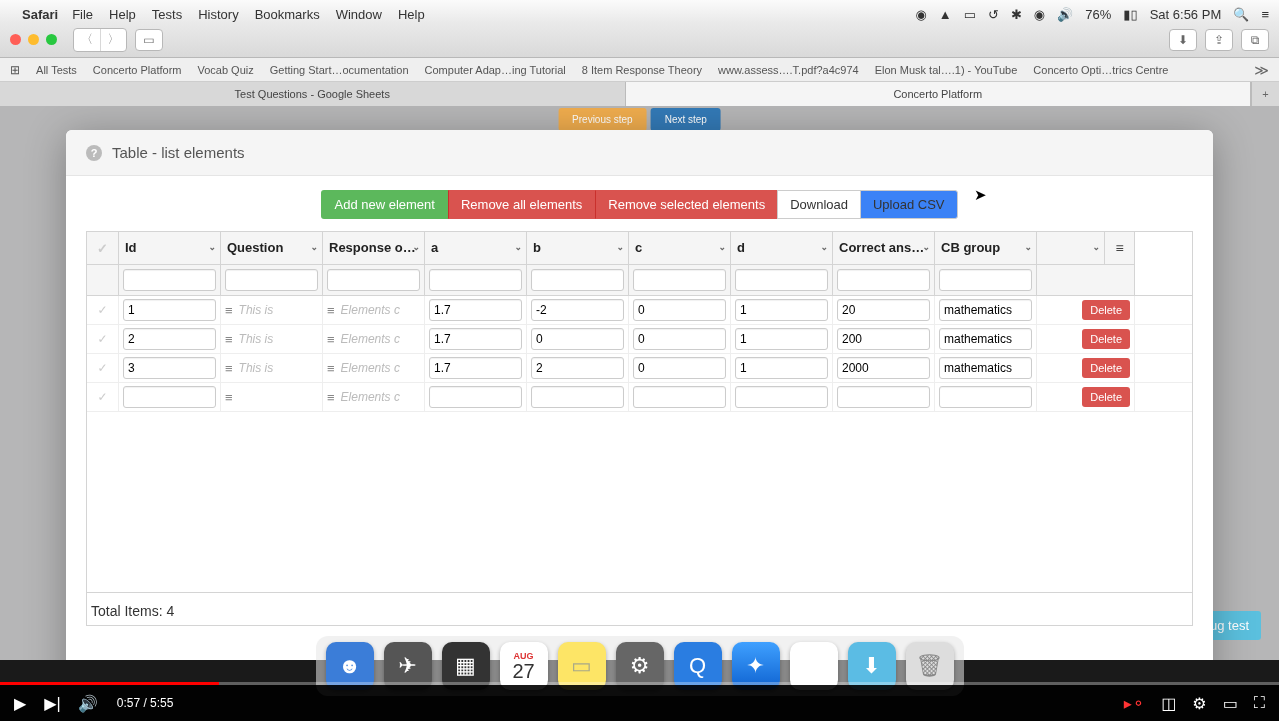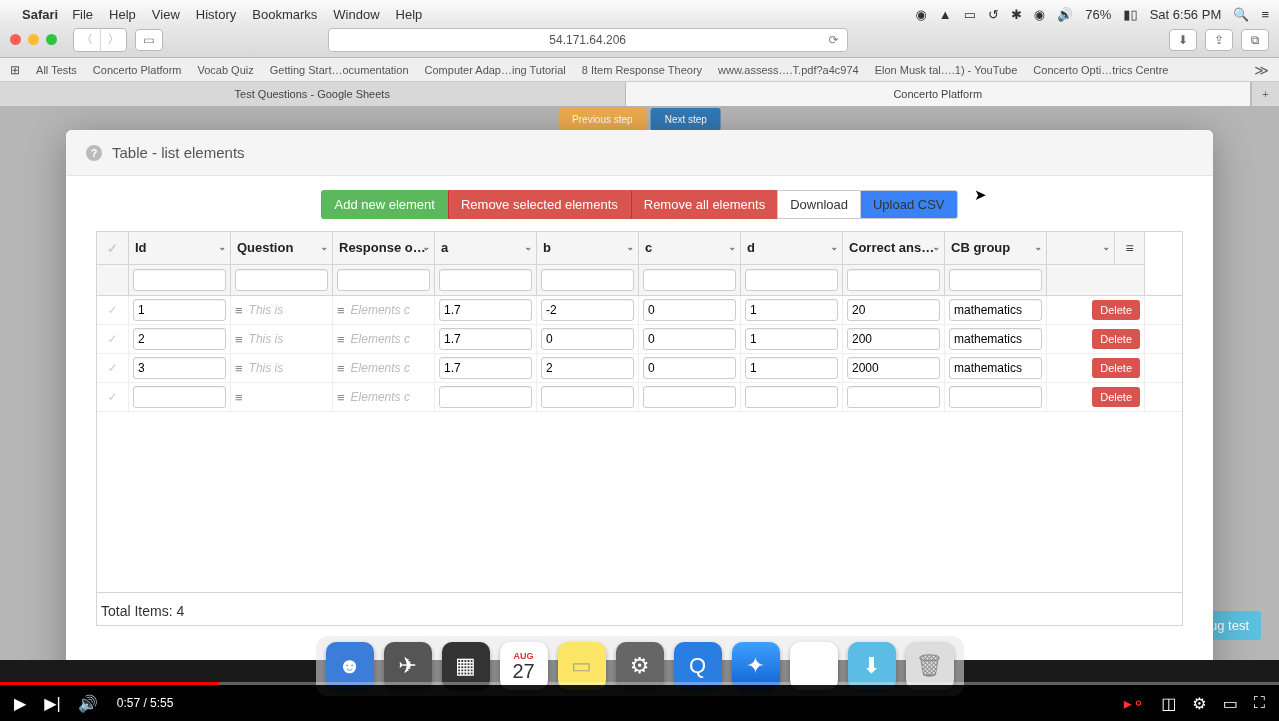--- a/index.html
+++ b/index.html
@@ -43,21 +43,21 @@
 .bg-steps { position: absolute; top: 2px; left: 50%; transform: translateX(-50%); display: flex; gap: 4px; z-index: 1; }
 .step { padding: 6px 14px; font-size: 10px; color: #fff; border-radius: 3px; }
 .step.prev { background: #f0ad4e; }
 .step.next { background: #337ab7; }
 .bg-debug { position: absolute; right: 18px; top: 505px; z-index: 1; background: #5bc0de; color: #fff; padding: 7px 12px; font-size: 13px; border-radius: 3px; text-align: right; }
 
 
 .modal { position: absolute; top: 24px; left: 66px; right: 66px; bottom: -40px; background: #fff; border-radius: 6px; box-shadow: 0 6px 40px rgba(0,0,0,0.3); z-index: 5; display: flex; flex-direction: column; }
 .modal-header { padding: 14px 20px; background: #f5f5f5; border-bottom: 1px solid #e5e5e5; border-radius: 6px 6px 0 0; display: flex; align-items: center; gap: 10px; color: #555; font-size: 15px; }
 .modal-header .qicon { background: #bbb; color: #fff; width: 16px; height: 16px; border-radius: 50%; font-size: 11px; display: flex; align-items: center; justify-content: center; font-weight: bold;}
-.modal-body { padding: 14px 30px; flex: 1; display: flex; flex-direction: column; }
+.modal-body { padding: 14px 20px; flex: 1; display: flex; flex-direction: column; }
 
 .action-row { display: flex; justify-content: center; gap: 0; margin-bottom: 12px; }
 .btn { padding: 6px 12px; font-size: 13px; border: 1px solid transparent; cursor: pointer; border-radius: 3px; }
 .btn.green { background: #5cb85c; color: #fff; border-radius: 3px 0 0 3px; }
 .btn.red1 { background: #d9534f; color: #fff; border-radius: 0; border-left: 1px solid #c9302c; }
 .btn.red2 { background: #d9534f; color: #fff; border-radius: 0; border-left: 1px solid #c9302c; }
 .btn.wh1 { background: #fff; color: #333; border: 1px solid #ccc; border-radius: 0; margin-left: -1px;}
 .btn.wh2 { background: #3b82f6; color: #333; border: 1px solid #ccc; border-radius: 0 3px 3px 0; margin-left: -1px;}
 
 
@@ -95,21 +95,21 @@
 .cursor { position: absolute; left: 974px; top: 186px; z-index: 60; font-size: 15px; color: #000;}
 </style>
 </head>
 <body>
 
 <div class="menubar">
   <span class="apple"></span>
   <span class="app">Safari</span>
   <span class="menubar-item">File</span>
   <span class="menubar-item">Help</span>
-  <span class="menubar-item">View</span>
+  <span class="menubar-item">Tests</span>
   <span class="menubar-item">History</span>
   <span class="menubar-item">Bookmarks</span>
   <span class="menubar-item">Window</span>
   <span class="menubar-item">Help</span>
   <div class="menubar-right">
     <span class="ic">◉</span>
     <span class="ic">▲</span>
     <span class="ic">▭</span>
     <span class="ic">↺</span>
     <span class="ic">✱</span>
@@ -127,24 +127,20 @@
   <div class="traffic">
     <div class="dot red"></div>
     <div class="dot yel"></div>
     <div class="dot grn"></div>
   </div>
   <div class="navbtns">
     <div class="navbtn">〈</div>
     <div class="navbtn">〉</div>
   </div>
   <div class="sbbtn">▭</div>
-  <div class="urlbar">
-    <span>54.171.64.206</span>
-    <span class="reload">⟳</span>
-  </div>
   <div class="tb-right">
     <div class="sbbtn">⬇</div>
     <div class="sbbtn">⇪</div>
     <div class="sbbtn">⧉</div>
   </div>
 </div>
 
 <div class="favbar">
   <span class="grid">⊞</span>
   <span>All Tests</span>
@@ -175,22 +171,22 @@
 
   <div class="modal">
     <div class="modal-header">
       <span class="qicon">?</span>
       <span>Table - list elements</span>
     </div>
     <div class="modal-body">
 
       <div class="action-row">
         <button class="btn green">Add new element</button>
+        <button class="btn red2">Remove all elements</button>
         <button class="btn red1">Remove selected elements</button>
-        <button class="btn red2">Remove all elements</button>
         <button class="btn wh1">Download</button>
         <button class="btn wh2">Upload CSV</button>
       </div>
 
       <div class="tbl">
 
         <div class="thead">
           <div class="th chk">
               <span style="color:#ccc">✓</span>
             </div>

